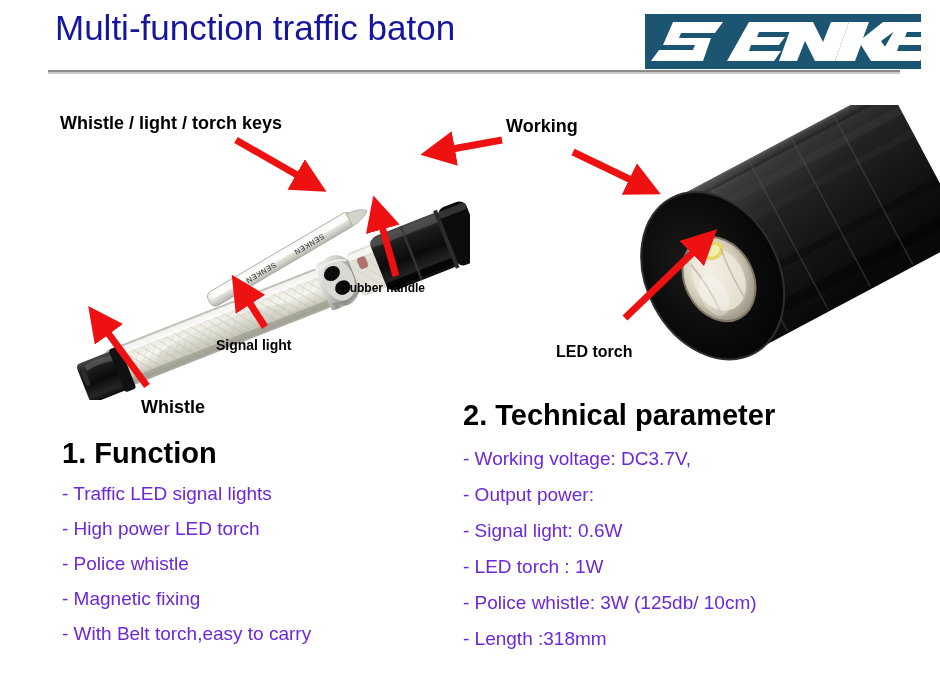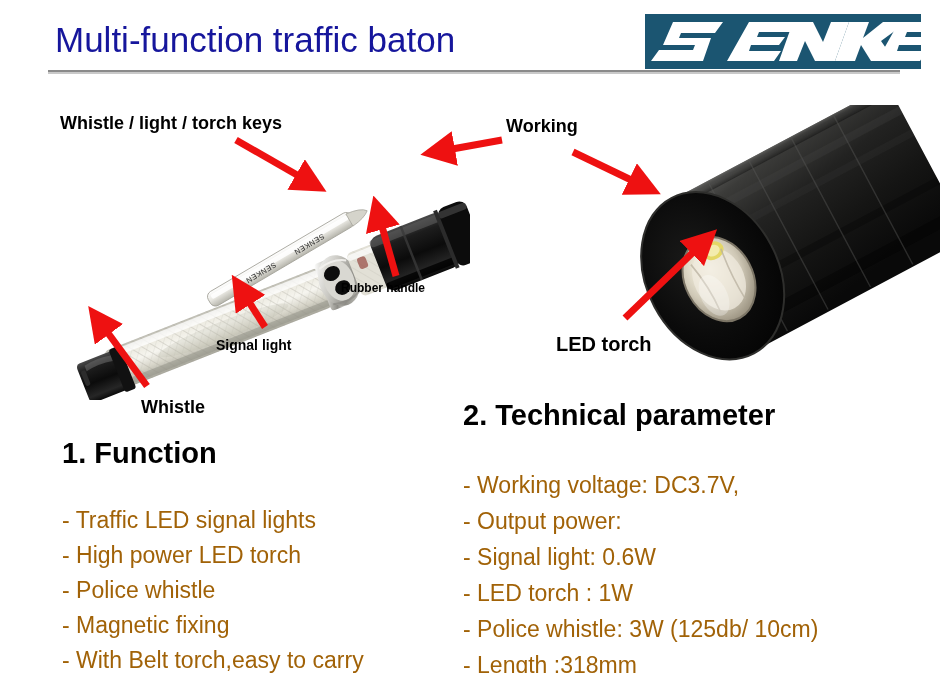--- a/index.html
+++ b/index.html
@@ -8,21 +8,21 @@
     width:940px;height:673px;
     background:#ffffff;
     font-family:"Liberation Sans","DejaVu Sans",sans-serif;
     overflow:hidden;
     position:relative;
   }
   .slide{position:absolute;inset:0;width:940px;height:673px;}
 
   
   .title{
-    position:absolute;left:55px;top:20px;
+    position:absolute;left:55px;top:8px;
     font-size:35px;font-weight:400;
     color:#16169c;
     letter-spacing:0px;
     white-space:nowrap;
   }
   .logo{
     position:absolute;left:645px;top:14px;
     width:276px;height:55px;
     background:#1b5571;
     overflow:hidden;
@@ -39,32 +39,32 @@
     position:absolute;
     font-weight:bold;
     color:#000000;
     white-space:nowrap;
     font-size:17px;
   }
   #lbl-keys{left:60px;top:113px;font-size:18px;}
   #lbl-magnet{left:506px;top:116px;font-size:18px;}
   #lbl-rubber{left:341px;top:281px;font-size:12px;}
   #lbl-signal{left:216px;top:337px;font-size:14px;}
-  #lbl-led{left:556px;top:333px;font-size:20px;}
+  #lbl-led{left:556px;top:343px;font-size:16px;}
   #lbl-whistle{left:141px;top:397px;font-size:18px;}
 
   
   .sec-h{
     position:absolute;font-weight:bold;color:#000;white-space:nowrap;
   }
   #h-function{left:62px;top:437px;font-size:29px;}
   #h-tech{left:463px;top:399px;font-size:29px;}
 
   .bul{
-    position:absolute;font-size:23px;color:#a16207;white-space:nowrap;margin-top:24px;
+    position:absolute;font-size:19px;color:#6d28d9;white-space:nowrap;
   }
   .col-l{left:62px;}
   .col-r{left:463px;}
   .bul.first-strong{font-weight:normal;}
 
   
   .arrows{position:absolute;left:0;top:0;width:940px;height:673px;pointer-events:none;}
 
   
   .photo-left{position:absolute;left:50px;top:120px;width:420px;height:280px;}

